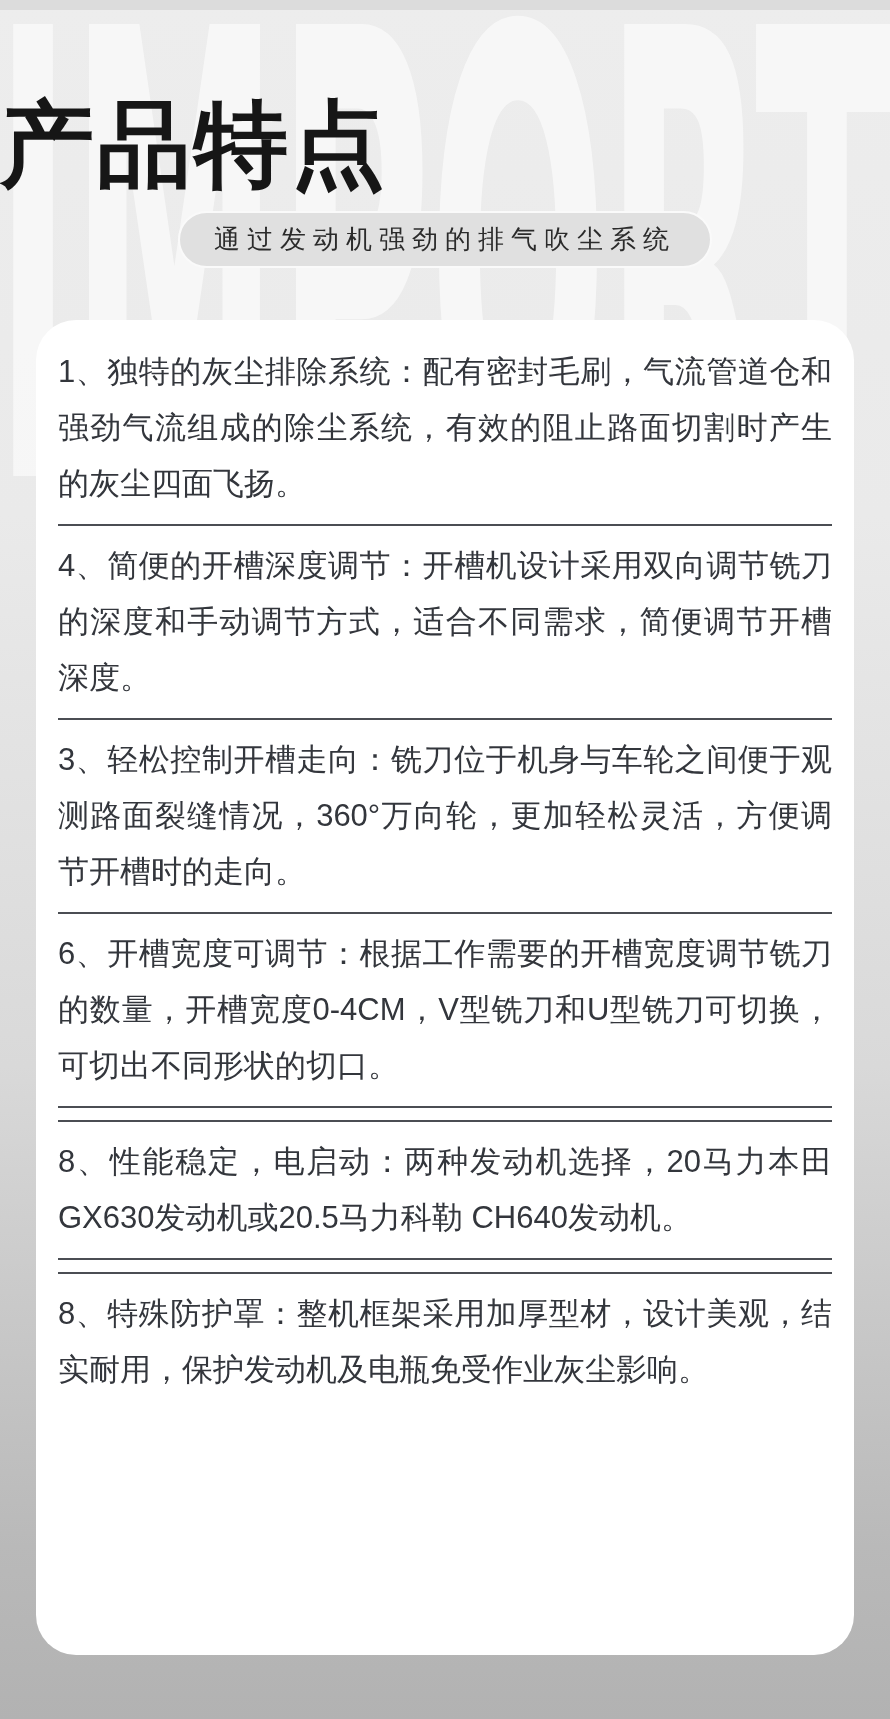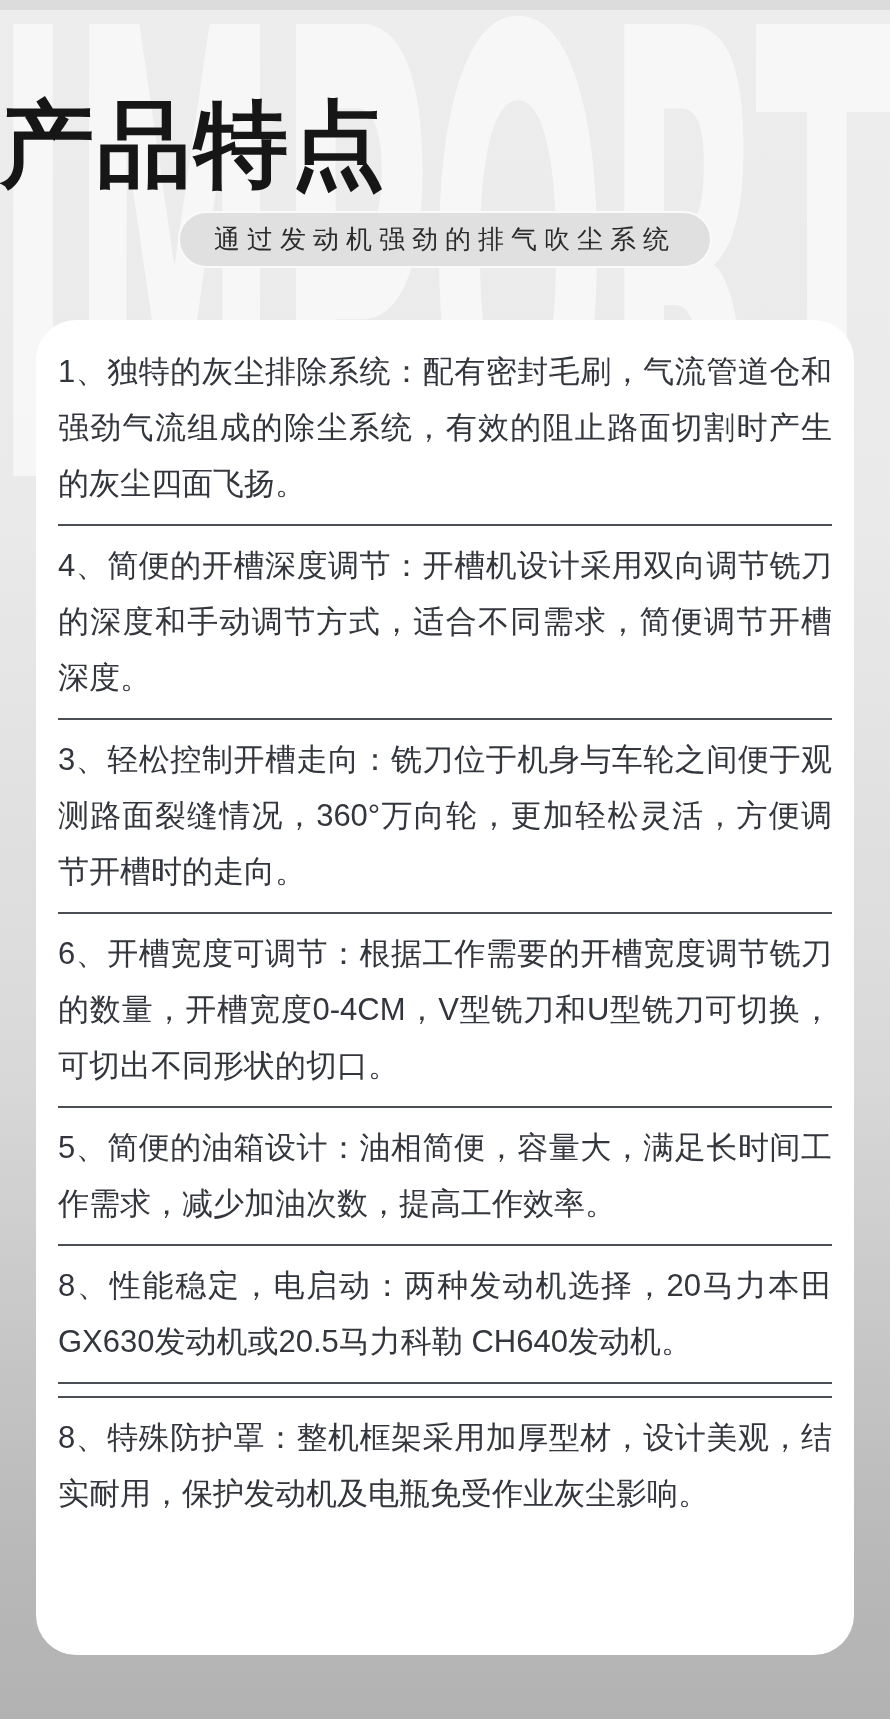--- a/index.html
+++ b/index.html
@@ -93,19 +93,18 @@
 
 <div class="feature-card">
   <p class="feature-item">1、独特的灰尘排除系统：配有密封毛刷，气流管道仓和强劲气流组成的除尘系统，有效的阻止路面切割时产生的灰尘四面飞扬。</p>
   <hr class="rule">
   <p class="feature-item">4、简便的开槽深度调节：开槽机设计采用双向调节铣刀的深度和手动调节方式，适合不同需求，简便调节开槽深度。</p>
   <hr class="rule">
   <p class="feature-item">3、轻松控制开槽走向：铣刀位于机身与车轮之间便于观测路面裂缝情况，360°万向轮，更加轻松灵活，方便调节开槽时的走向。</p>
   <hr class="rule">
   <p class="feature-item">6、开槽宽度可调节：根据工作需要的开槽宽度调节铣刀的数量，开槽宽度0-4CM，V型铣刀和U型铣刀可切换，可切出不同形状的切口。</p>
   <hr class="rule">
-  <p class="feature-item">5、简便的油箱设计：油相简便，容量大，满足长时间工作需求，减少加油次数，提高工作效率。</p>
   <hr class="rule">
   <p class="feature-item">8、性能稳定，电启动：两种发动机选择，20马力本田GX630发动机或20.5马力科勒 CH640发动机。</p>
   <hr class="rule">
   <hr class="rule">
   <p class="feature-item">8、特殊防护罩：整机框架采用加厚型材，设计美观，结实耐用，保护发动机及电瓶免受作业灰尘影响。</p>
 </div>
 
 </body></html>

